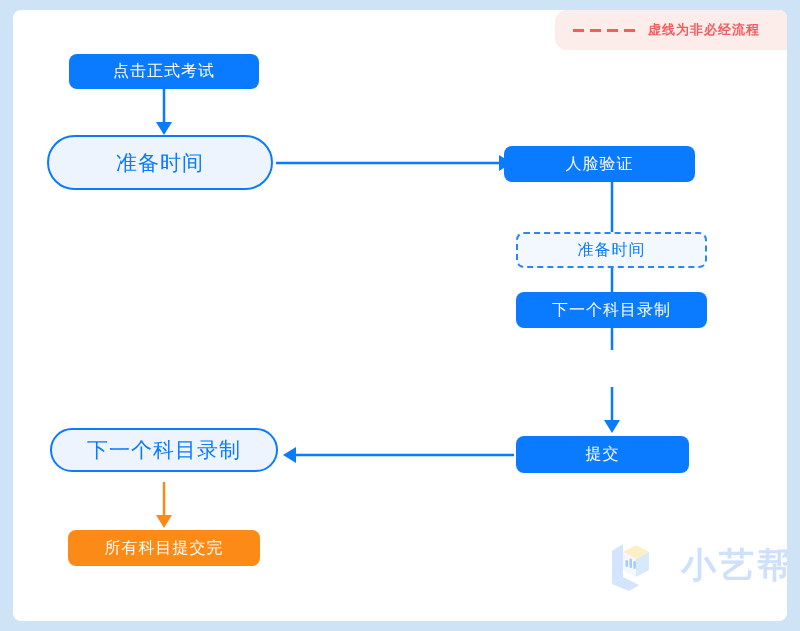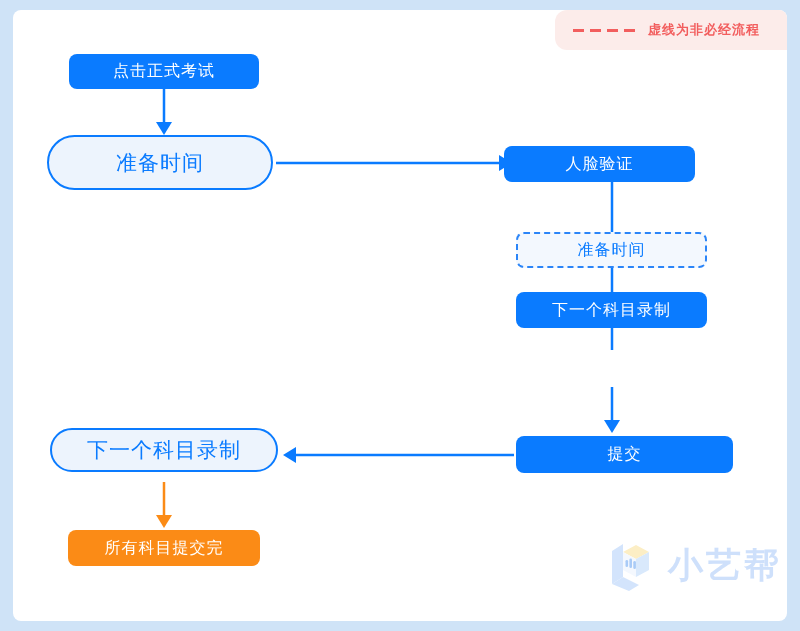--- a/index.html
+++ b/index.html
@@ -54,21 +54,21 @@
     border-radius:8px;font-size:16px;
   }
 
   
   .n-click    {left:69px; top:54px;  width:190px;height:35px;}
   .n-start    {left:47px; top:135px; width:226px;height:55px;}
   .n-face     {left:504px;top:146px; width:191px;height:36px;}
   .n-prep     {left:516px;top:232px; width:191px;height:36px;}
   .n-interview{left:516px;top:292px; width:191px;height:36px;}
   .n-rerecord {left:516px;top:350px; width:191px;height:37px;}
-  .n-submit   {left:516px;top:436px; width:217px;height:37px;}
+  .n-submit   {left:516px;top:436px; width:173px;height:37px;}
   .n-next     {left:50px; top:428px; width:228px;height:44px;}
   .n-all      {left:68px; top:530px; width:192px;height:36px;text-align:right;}
 
   .legend{
     position:absolute;
     left:555px;top:10px;width:232px;height:40px;
     background:#fcecea;
     border-radius:12px 0 0 12px;
     display:flex;align-items:center;
   }
@@ -82,21 +82,21 @@
     margin-left:13px;
     color:#f25e5e;
     font-size:13px;
     font-weight:600;
     letter-spacing:1px;
   }
 
   .watermark{
     position:absolute;
     left:605px;top:537px;
-    display:flex;align-items:center;gap:11px;
+    display:flex;align-items:center;gap:24px;
     pointer-events:none;
   }
   .wm-text{
     color:#cee0fb;
     font-size:35px;
     font-weight:700;
     letter-spacing:3px;
     line-height:1;
   }
 </style>

